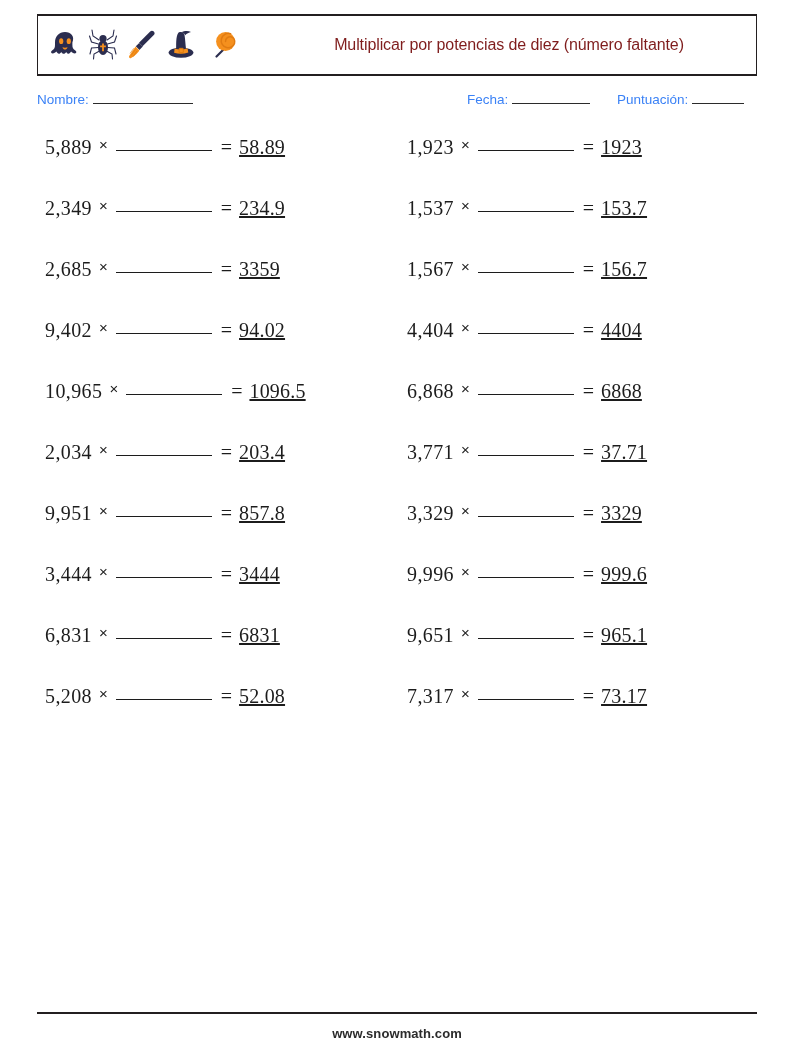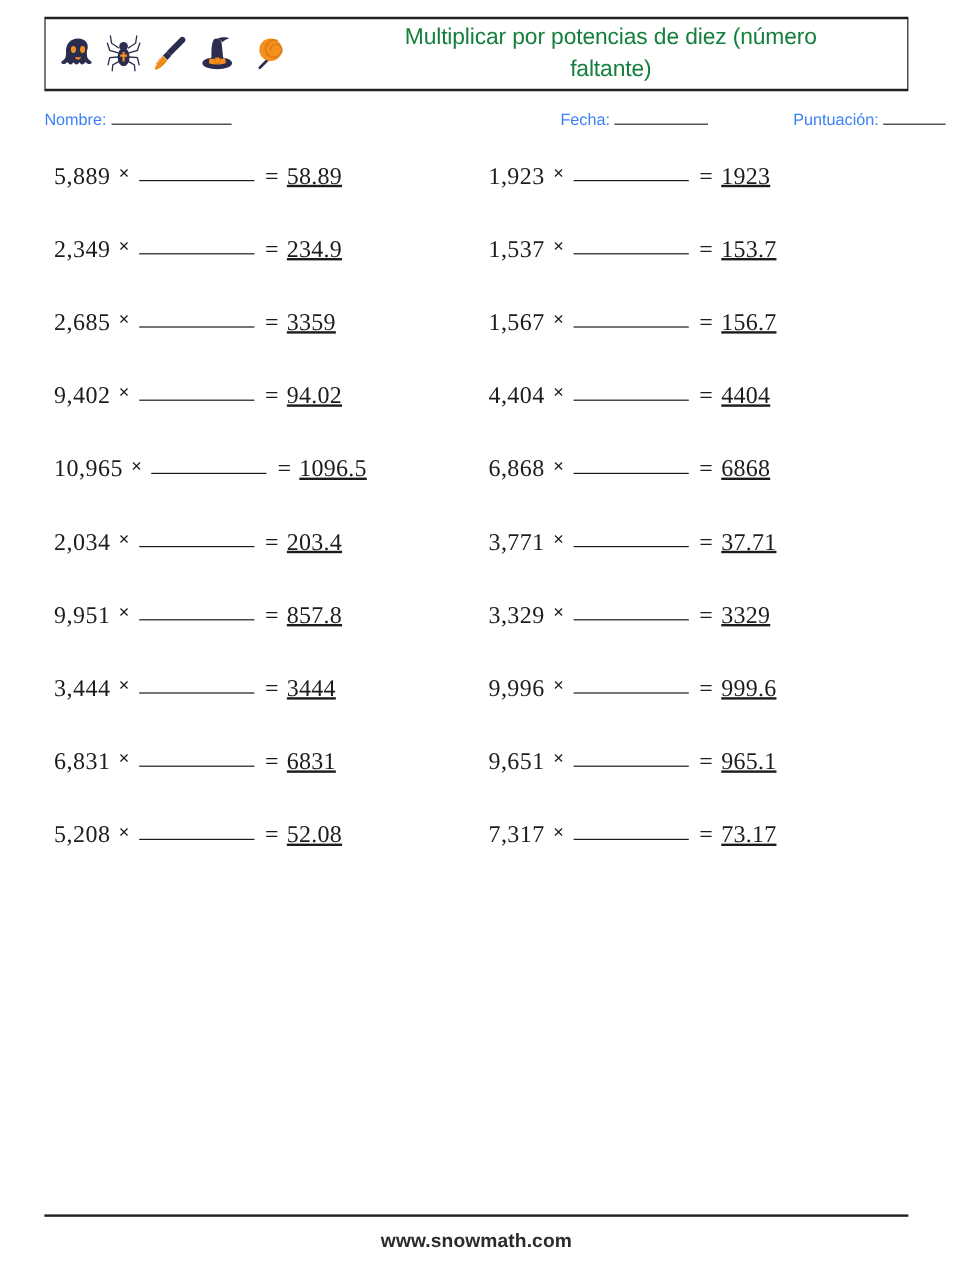--- a/index.html
+++ b/index.html
@@ -43,43 +43,43 @@
   .title-wrap {
     flex: 1 1 auto;
     display: flex;
     align-items: center;
     justify-content: center;
     padding-right: 6px;
     padding-left: 30px;
   }
   .title {
     font-family: "Liberation Sans", sans-serif;
-    font-size: 19px;
+    font-size: 16px;
     line-height: 1.35;
-    color: #15803d;
+    color: #7f1d1d;
     text-align: center;
     max-width: 360px;
     letter-spacing: -0.1px;
   }
 
   
   .meta-row {
     position: absolute;
     left: 37px;
     top: 92px;
     width: 720px;
     height: 24px;
     font-family: "Liberation Sans", sans-serif;
     font-size: 13.5px;
     color: #3b82f6;
   }
   .meta-item { position: absolute; white-space: nowrap; }
   .meta-name  { left: 0px; }
   .meta-date  { left: 430px; }
-  .meta-score { left: 580px; margin-left: 44px; }
+  .meta-score { left: 580px; }
   .rule {
     display: inline-block;
     border-bottom: 1.3px solid #2b2b2b;
     vertical-align: baseline;
     margin-left: 4px;
     height: 0.85em;
   }
   .rule-name  { width: 100px; }
   .rule-date  { width: 78px; }
   .rule-score { width: 52px; }
@@ -142,21 +142,21 @@
     width: 720px;
     border-top: 2px solid #231f20;
   }
   .footer-text {
     position: absolute;
     left: 0;
     top: 1026px;
     width: 794px;
     text-align: center;
     font-family: "Liberation Sans", sans-serif;
-    font-size: 16px;
+    font-size: 13px;
     font-weight: bold;
     color: #2b2b2b;
     letter-spacing: 0.1px;
   }
 </style>
 </head>
 <body>
 
 <div class="header">
 

